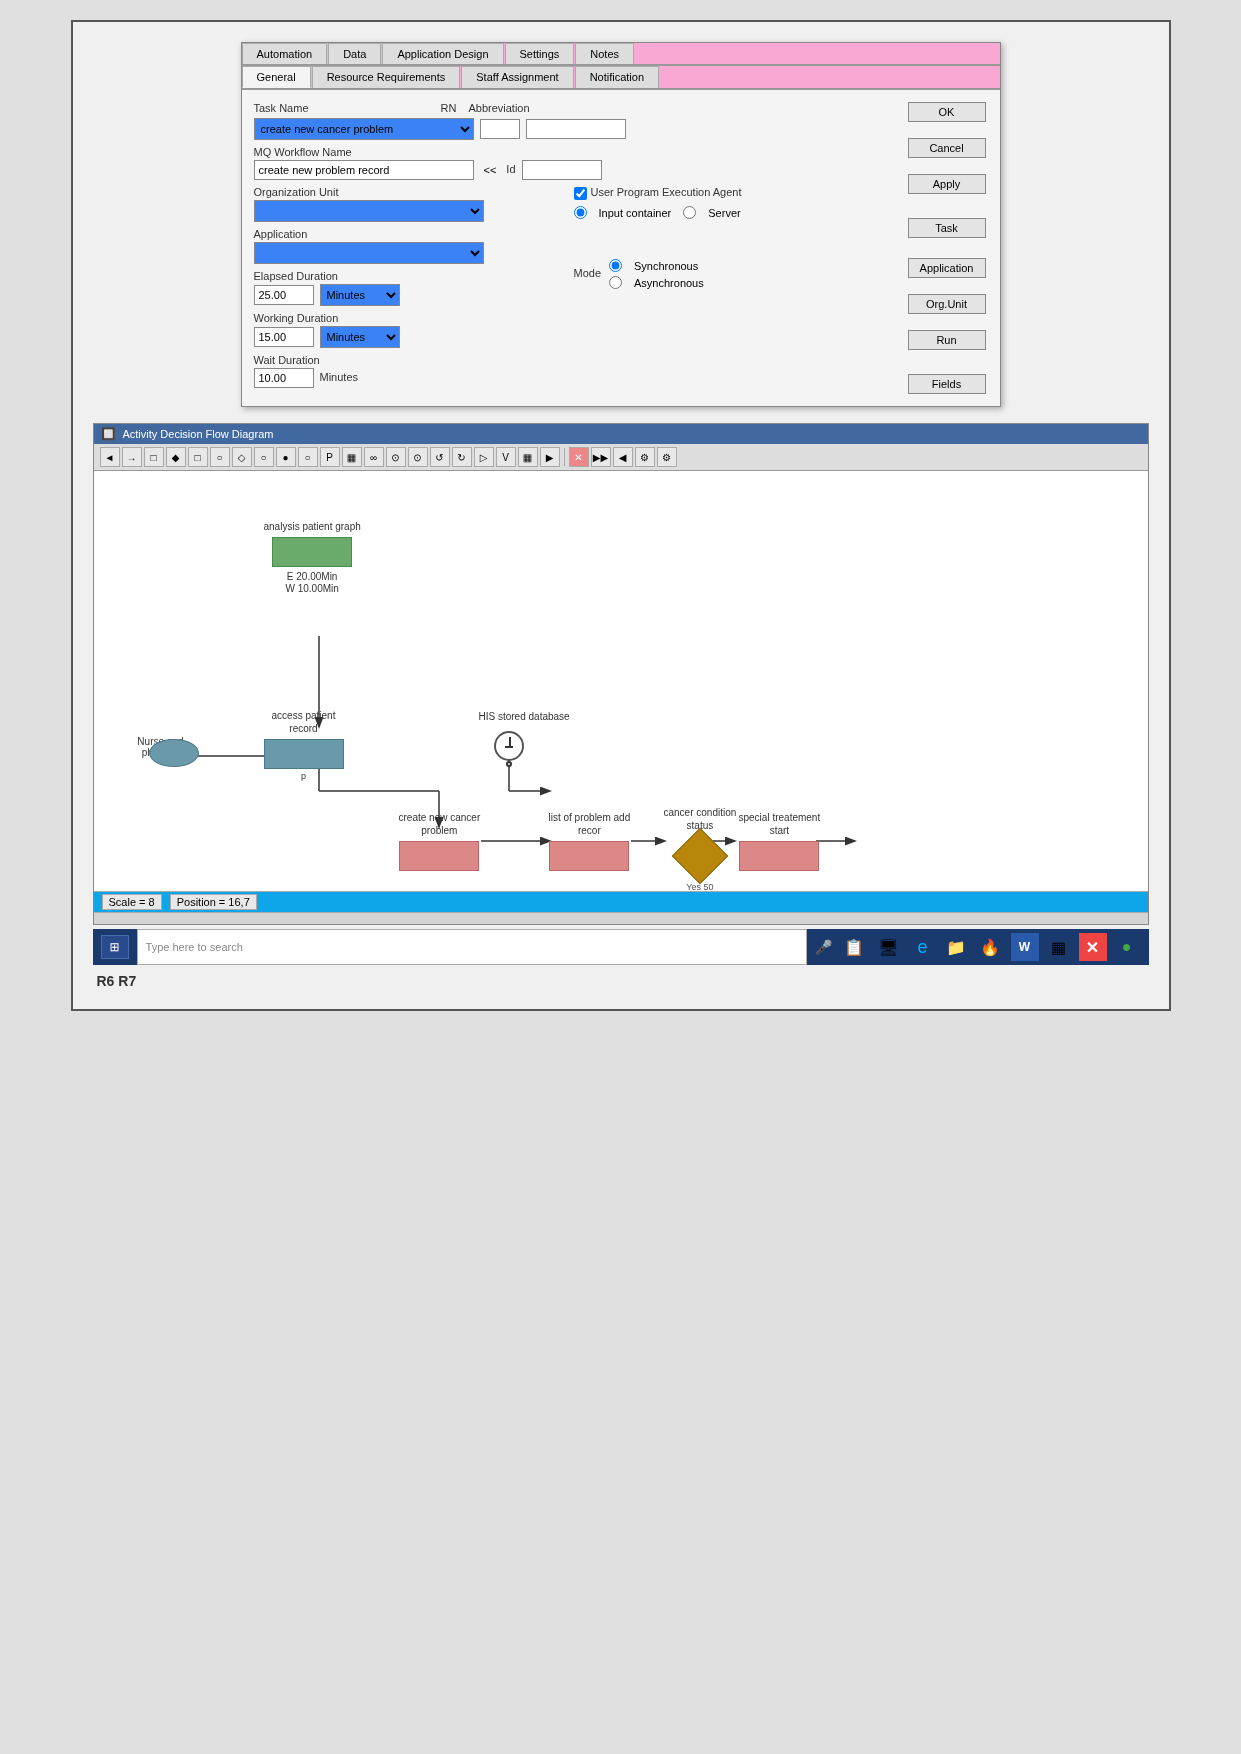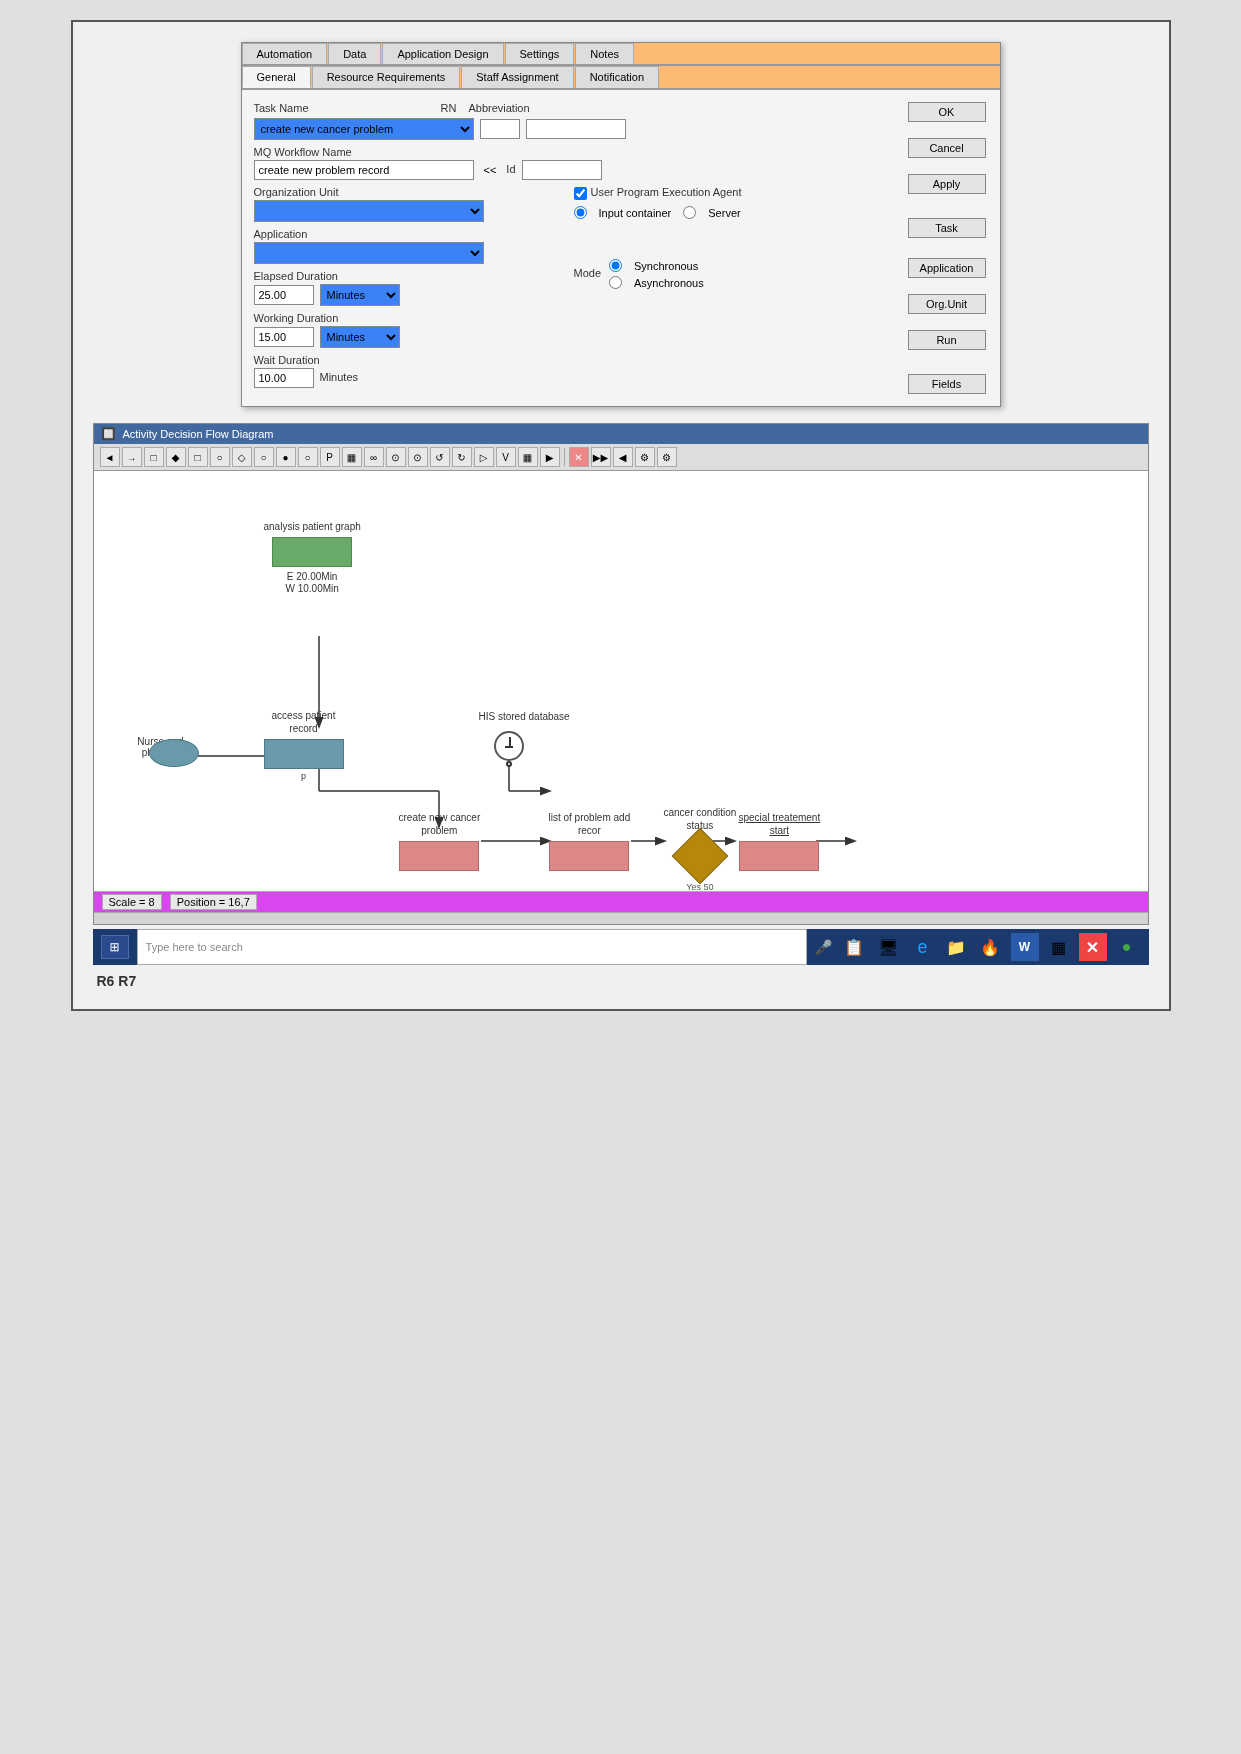--- a/index.html
+++ b/index.html
@@ -50,21 +50,21 @@
       cursor: pointer;
       font-size: 11px;
       margin-right: 1px;
     }
     .dialog-tab.active {
       background: #f4f4f4;
       border-bottom: 1px solid #f4f4f4;
     }
     .dialog-tab-row {
       display: flex;
-      background: #fdba74;
+      background: #f9a8d4;
       border-bottom: 2px solid #999;
     }
     .dialog-body {
       display: flex;
       padding: 12px;
       gap: 8px;
     }
     .dialog-form {
       flex: 1;
     }
@@ -266,21 +266,21 @@
     .wf-label-above {
       margin-bottom: 4px;
       font-size: 10px;
       color: #333;
       text-align: center;
       line-height: 1.2;
     }
 
     
     .status-bar {
-      background: #d946ef;
+      background: #0ea5e9;
       border-top: 1px solid #aaa;
       padding: 2px 8px;
       font-size: 11px;
       display: flex;
       align-items: center;
       gap: 8px;
     }
     .status-bar-item {
       border: 1px solid #aaa;
       padding: 1px 6px;
@@ -606,21 +606,21 @@
         <div class="wf-task-box-pink"></div>
       </div>
 
       <div class="wf-node" style="left:570px; top:335px;">
         <div style="font-size:10px; text-align:center; line-height:1.3; color:#333; margin-bottom:4px;">cancer condition<br>status</div>
         <div class="wf-diamond"></div>
         <div style="font-size:9px; color:#555; margin-top:6px;">Yes 50</div>
       </div>
 
       <div class="wf-node" style="left:645px; top:340px;">
-        <div style="font-size:10px; text-align:center; line-height:1.3; color:#333; margin-bottom:4px;text-decoration:underline;">special treatement<br>start</div>
+        <div style="font-size:10px; text-align:center; line-height:1.3; color:#333; margin-bottom:4px;">special treatement<br>start</div>
         <div class="wf-task-box-pink"></div>
       </div>
 
     </div>
 
     <div class="status-bar">
       <div class="status-bar-item">Scale = 8</div>
       <div class="status-bar-item">Position = 16,7</div>
     </div>
     <div class="scrollbar-row"></div>

